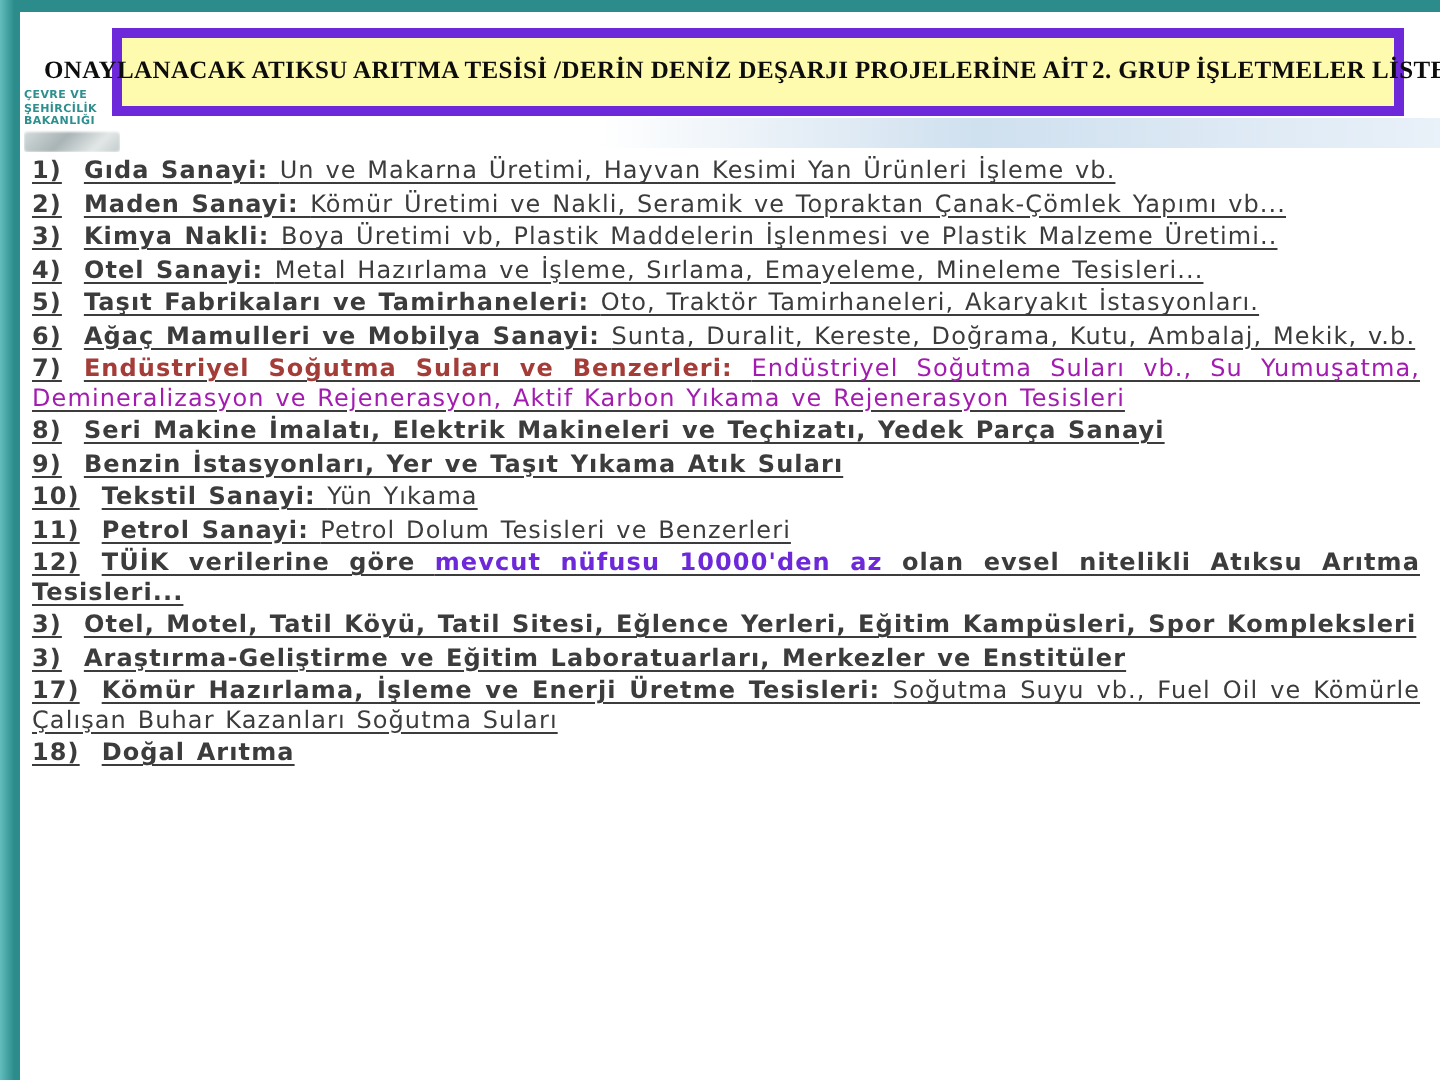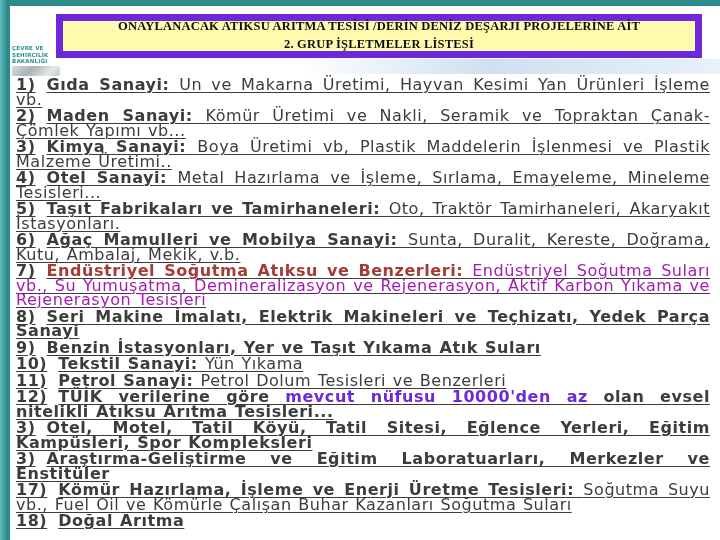--- a/index.html
+++ b/index.html
@@ -7,22 +7,22 @@
     position:relative;width:720px;height:540px;background:#ffffff;
     overflow:hidden;font-family:"DejaVu Sans",sans-serif;
   }
   .top-strip{position:absolute;top:0;left:0;right:0;height:6px;background:#2c8c8c;}
   .left-bar{position:absolute;top:0;left:0;bottom:0;width:10px;
     background:linear-gradient(to right,#63bdbd,#2c8c8c 70%);}
   .top-band{position:absolute;top:59px;left:300px;right:0;height:15px;
     background:linear-gradient(to right,rgba(205,223,240,0),#cfe0ef 45%,#e9f1f9);}
   .title-box{
     position:absolute;left:56px;top:14px;width:646px;height:44px;
-    background:#fffbae;border:7px solid #6d28d9;box-sizing:border-box;
-    display:flex;flex-direction:column;align-items:center;justify-content:center;
+    background:#fffbae;border:5px solid #6d28d9;box-sizing:border-box;
+    display:flex;flex-direction:row;align-items:center;justify-content:center;
     text-align:center;gap:2px;
   }
   .title-line{
     font-family:"Liberation Serif",serif;font-weight:700;font-size:12.5px;
     color:#0d0d0d;letter-spacing:.2px;line-height:1.25;white-space:nowrap;
   }
   .logo{
     position:absolute;left:12px;top:45px;width:48px;height:31px;
     display:flex;flex-direction:column;overflow:hidden;
   }
@@ -30,21 +30,21 @@
     font-size:5.5px;line-height:1.2;color:#2e8f8f;font-weight:700;
     letter-spacing:.2px;text-transform:uppercase;
   }
   .logo-smudge{
     flex:1;margin-top:1px;border-radius:2px;
     background:linear-gradient(135deg,#d4dbdb,#a9b4b6 40%,#e3e7e7 75%,#c3cccc);
     filter:blur(.4px);
   }
   .list{position:absolute;left:16px;top:78px;width:694px;}
   .item{
-    text-align:justify;color:#3c3c3c;font-size:16px;line-height:14.5px;
+    text-align:justify;color:#3c3c3c;font-size:12px;line-height:14.5px;
     letter-spacing:.55px;word-spacing:1px;margin-bottom:2px;
     text-decoration:underline;text-decoration-thickness:1px;text-underline-offset:2px;
   }
   .num{font-weight:700;margin-right:11px;}
   .s-b{font-weight:700;}
   .s-n{font-weight:400;}
   .s-rb{font-weight:700;color:#a43c38;}
   .s-rn{font-weight:400;color:#a21caf;}
   .s-tb{font-weight:700;color:#6d28d9;}
 </style>
@@ -62,25 +62,25 @@
   </div>
 
   <div class="logo">
     <div class="logo-text">ÇEVRE VE ŞEHİRCİLİK BAKANLIĞI</div>
     <div class="logo-smudge"></div>
   </div>
 
   <div class="list">
       <div class="item"><span class="num">1)</span><span class="seg s-b">Gıda Sanayi: </span><span class="seg s-n">Un ve Makarna Üretimi, Hayvan Kesimi Yan Ürünleri İşleme vb.</span></div>
       <div class="item"><span class="num">2)</span><span class="seg s-b">Maden Sanayi: </span><span class="seg s-n">Kömür Üretimi ve Nakli, Seramik ve Topraktan Çanak-Çömlek Yapımı vb...</span></div>
-      <div class="item"><span class="num">3)</span><span class="seg s-b">Kimya Sanayi: </span><span class="seg s-n">Boya Üretimi vb, Plastik Maddelerin İşlenmesi ve Plastik Malzeme Üretimi..</span></div>
+      <div class="item"><span class="num">3)</span><span class="seg s-b">Kimya Nakli: </span><span class="seg s-n">Boya Üretimi vb, Plastik Maddelerin İşlenmesi ve Plastik Malzeme Üretimi..</span></div>
       <div class="item"><span class="num">4)</span><span class="seg s-b">Otel Sanayi: </span><span class="seg s-n">Metal Hazırlama ve İşleme, Sırlama, Emayeleme, Mineleme Tesisleri...</span></div>
       <div class="item"><span class="num">5)</span><span class="seg s-b">Taşıt Fabrikaları ve Tamirhaneleri: </span><span class="seg s-n">Oto, Traktör Tamirhaneleri, Akaryakıt İstasyonları.</span></div>
       <div class="item"><span class="num">6)</span><span class="seg s-b">Ağaç Mamulleri ve Mobilya Sanayi: </span><span class="seg s-n">Sunta, Duralit, Kereste, Doğrama, Kutu, Ambalaj, Mekik, v.b.</span></div>
-      <div class="item"><span class="num">7)</span><span class="seg s-rb">Endüstriyel Soğutma Atıksu ve Benzerleri: </span><span class="seg s-rn">Endüstriyel Soğutma Suları vb., Su Yumuşatma, Demineralizasyon ve Rejenerasyon, Aktif Karbon Yıkama ve Rejenerasyon Tesisleri</span></div>
+      <div class="item"><span class="num">7)</span><span class="seg s-rb">Endüstriyel Soğutma Suları ve Benzerleri: </span><span class="seg s-rn">Endüstriyel Soğutma Suları vb., Su Yumuşatma, Demineralizasyon ve Rejenerasyon, Aktif Karbon Yıkama ve Rejenerasyon Tesisleri</span></div>
       <div class="item"><span class="num">8)</span><span class="seg s-b">Seri Makine İmalatı, Elektrik Makineleri ve Teçhizatı, Yedek Parça Sanayi</span></div>
       <div class="item"><span class="num">9)</span><span class="seg s-b">Benzin İstasyonları, Yer ve Taşıt Yıkama Atık Suları</span></div>
       <div class="item"><span class="num">10)</span><span class="seg s-b">Tekstil Sanayi: </span><span class="seg s-n">Yün Yıkama</span></div>
       <div class="item"><span class="num">11)</span><span class="seg s-b">Petrol Sanayi: </span><span class="seg s-n">Petrol Dolum Tesisleri ve Benzerleri</span></div>
       <div class="item"><span class="num">12)</span><span class="seg s-b">TÜİK verilerine göre </span><span class="seg s-tb">mevcut nüfusu 10000'den az </span><span class="seg s-b">olan evsel nitelikli Atıksu Arıtma Tesisleri...</span></div>
       <div class="item"><span class="num">3)</span><span class="seg s-b">Otel, Motel, Tatil Köyü, Tatil Sitesi, Eğlence Yerleri, Eğitim Kampüsleri, Spor Kompleksleri</span></div>
       <div class="item"><span class="num">3)</span><span class="seg s-b">Araştırma-Geliştirme ve Eğitim Laboratuarları, Merkezler ve Enstitüler</span></div>
       <div class="item"><span class="num">17)</span><span class="seg s-b">Kömür Hazırlama, İşleme ve Enerji Üretme Tesisleri: </span><span class="seg s-n">Soğutma Suyu vb., Fuel Oil ve Kömürle Çalışan Buhar Kazanları Soğutma Suları</span></div>
       <div class="item"><span class="num">18)</span><span class="seg s-b">Doğal Arıtma</span></div>
     </div>

